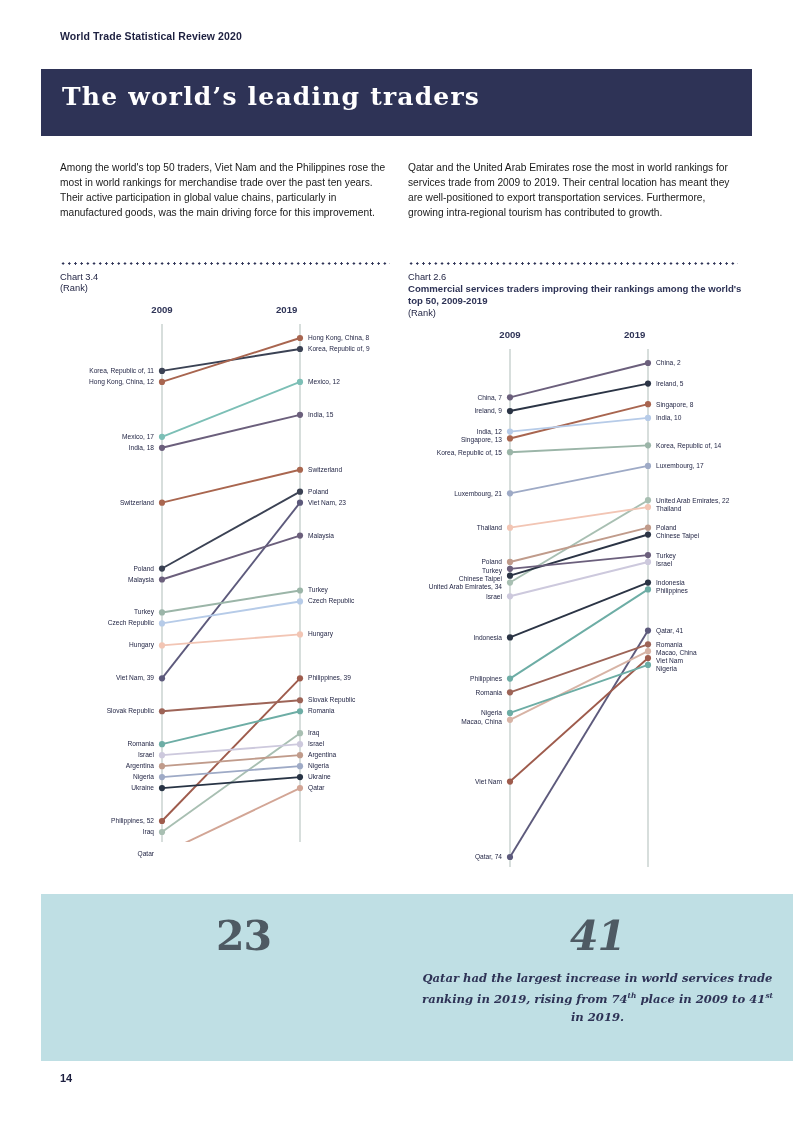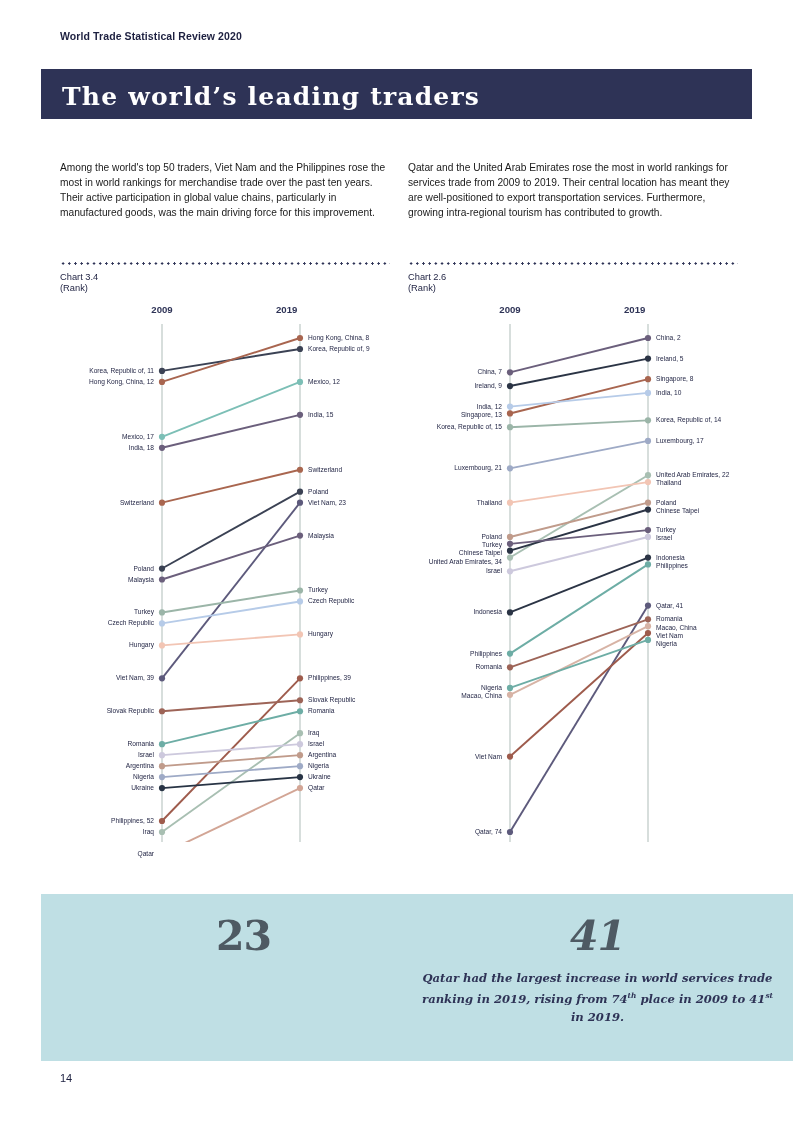--- a/index.html
+++ b/index.html
@@ -9,21 +9,21 @@
     color:#2b2f4a;position:relative;overflow:hidden;
   }
   .page{position:relative;width:793px;height:1122px;}
 
   .running-head{
     position:absolute;left:60px;top:30px;
     font-size:10.5px;font-weight:bold;color:#1d2040;letter-spacing:.1px;
   }
 
   .title-band{
-    position:absolute;left:41px;top:69px;width:711px;height:50px;
+    position:absolute;left:41px;top:69px;width:711px;height:67px;
     background:#2e3356;
   }
   .title-band h1{
     margin:0;position:absolute;left:21px;top:13px;
     font-family:"DejaVu Serif",serif;
     font-size:25px;font-weight:bold;color:#ffffff;letter-spacing:1.2px;
   }
 
   .col{position:absolute;top:160px;width:330px;}
   .col.left{left:60px;}
@@ -72,21 +72,21 @@
   }
   .stattext{
     text-align:center;font-size:11.6px;font-weight:bold;line-height:17.4px;
     color:#2e3356;padding:10px 22px 0 22px;
     font-family:"DejaVu Serif",serif;
   }
   .stattext sup{font-size:7.4px;}
 
   .pagenum{
     position:absolute;left:60px;top:1072px;
-    font-size:11px;font-weight:normal;color:#1d2040;
+    font-size:11px;font-weight:bold;color:#1d2040;
   }
 </style>
 </head>
 <body>
 
 <div class="page">
 
   <div class="running-head">World Trade Statistical Review 2020</div>
 
   <div class="title-band">
@@ -211,20 +211,21 @@
         <div class="lbl r" style="left: 248px; width: 87px; white-space: normal; top: 449.156px;">Argentina</div>
         <div class="lbl r" style="left: 248px; width: 87px; white-space: normal; top: 460.133px;">Nigeria</div>
         <div class="lbl r" style="left: 248px; width: 87px; white-space: normal; top: 471.111px;">Ukraine</div>
         <div class="lbl r" style="left: 248px; width: 87px; white-space: normal; top: 482.089px;">Qatar</div>
       </div>
   </div>
 
   <div class="chart-block right">
     <div class="dotline"></div>
     <div class="chart-num">Chart 2.6</div>
+    <div class="chart-title">Commercial services traders improving their rankings among the world's top 50, 2009-2019</div>
     <div class="chart-unit">(Rank)</div>
     <div class="plot" id="plot1">
         <svg width="335" height="540">
           <line x1="102" x2="102" y1="22" y2="540" stroke="#cdd6d4" stroke-width="1.6"></line>
           <line x1="240" x2="240" y1="22" y2="540" stroke="#cdd6d4" stroke-width="1.6"></line>
           <line x1="102" y1="70.30555555555556" x2="240" y2="36" stroke="#6b5f7c" stroke-width="1.9"></line>
           <line x1="102" y1="84.02777777777777" x2="240" y2="56.58333333333333" stroke="#2b3445" stroke-width="1.9"></line>
           <line x1="102" y1="111.47222222222223" x2="240" y2="77.16666666666666" stroke="#a8654f" stroke-width="1.9"></line>
           <line x1="102" y1="104.61111111111111" x2="240" y2="90.88888888888889" stroke="#b6cbe8" stroke-width="1.9"></line>
           <line x1="102" y1="125.19444444444444" x2="240" y2="118.33333333333333" stroke="#9bb5a8" stroke-width="1.9"></line>

